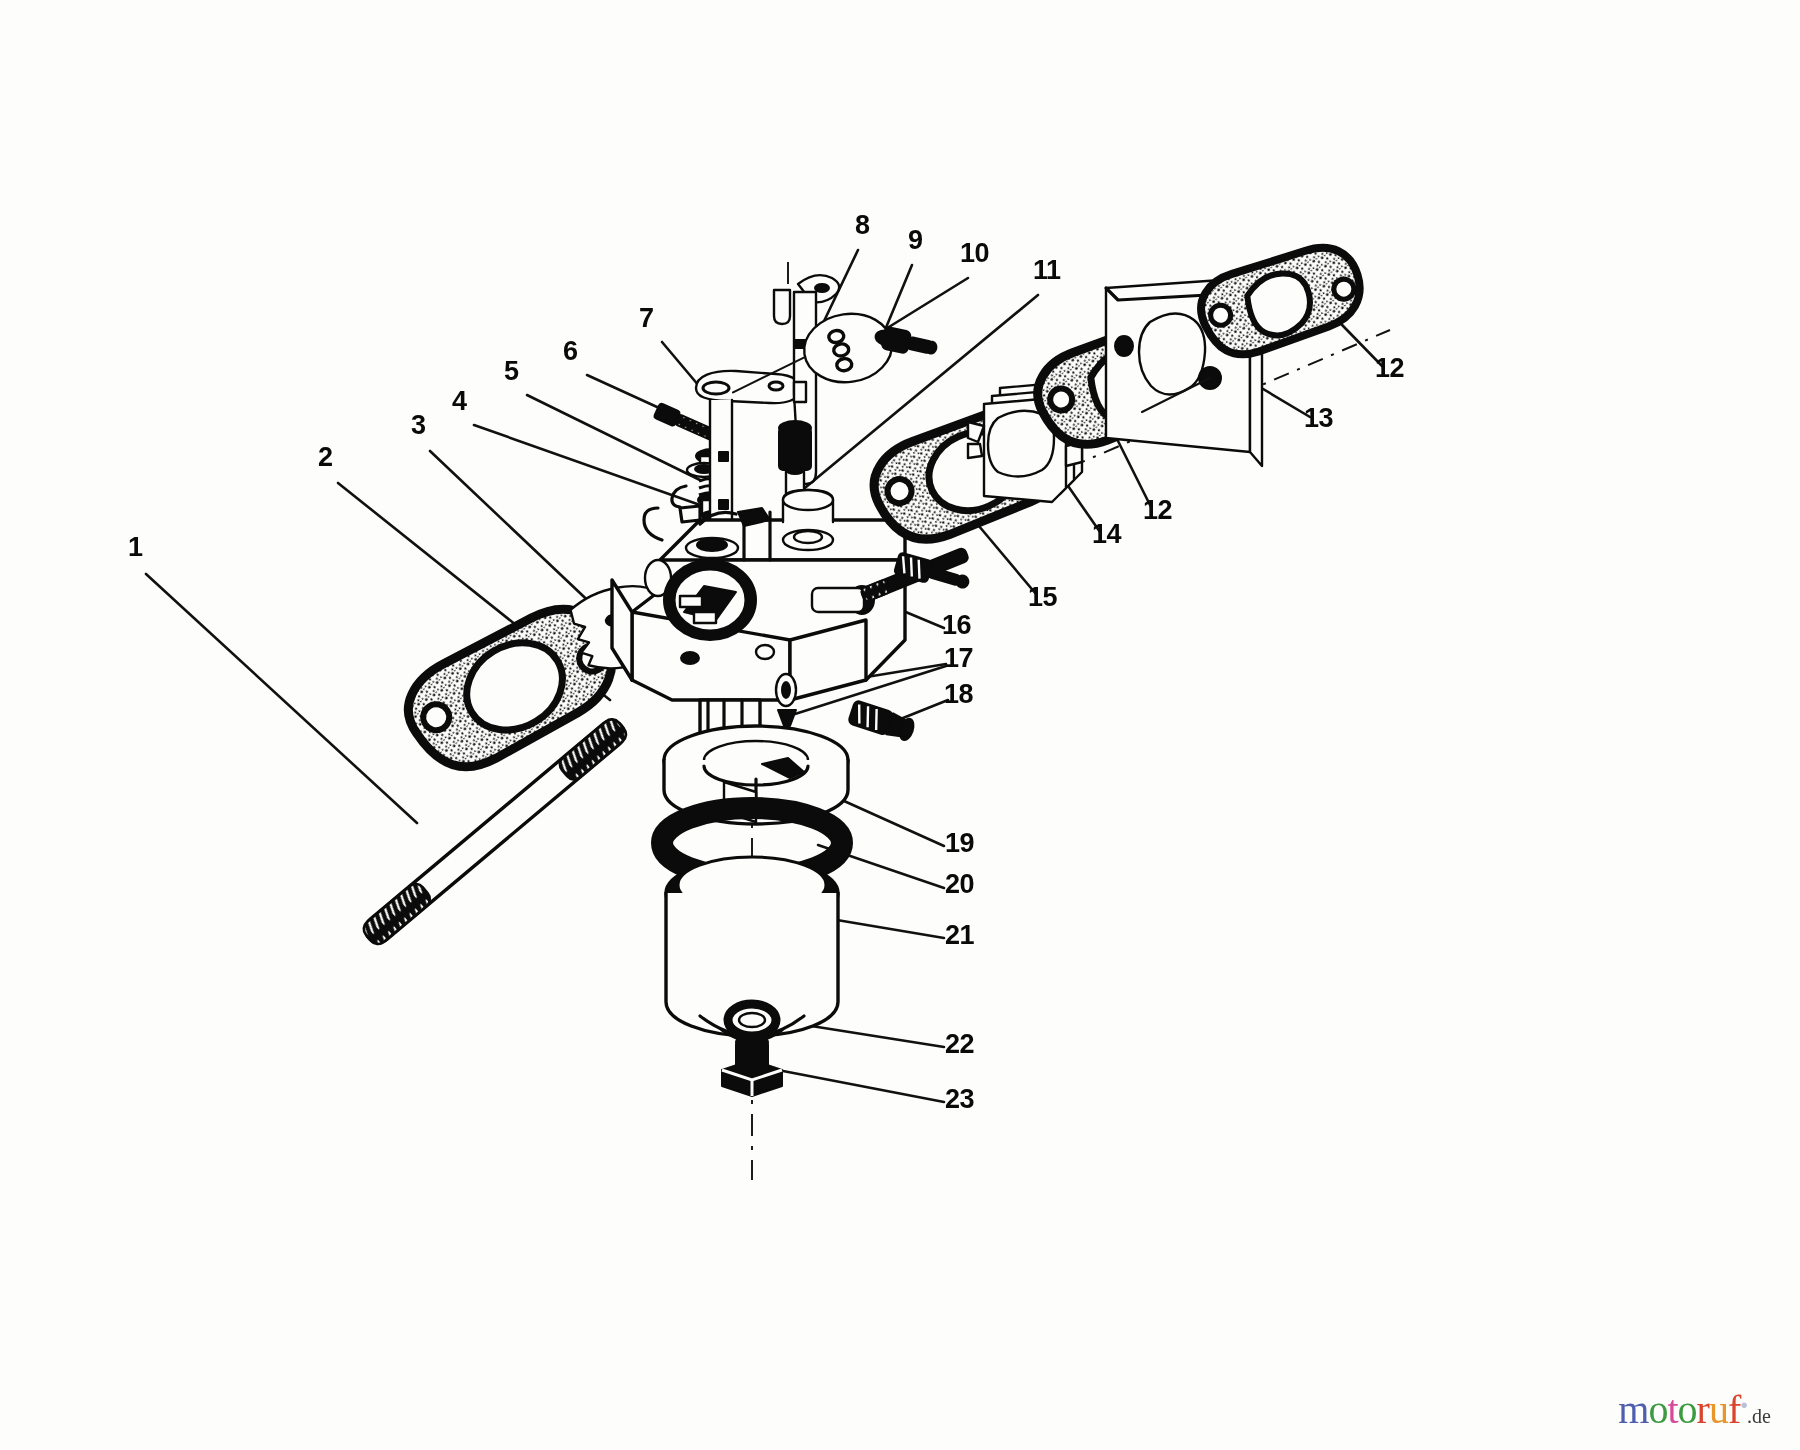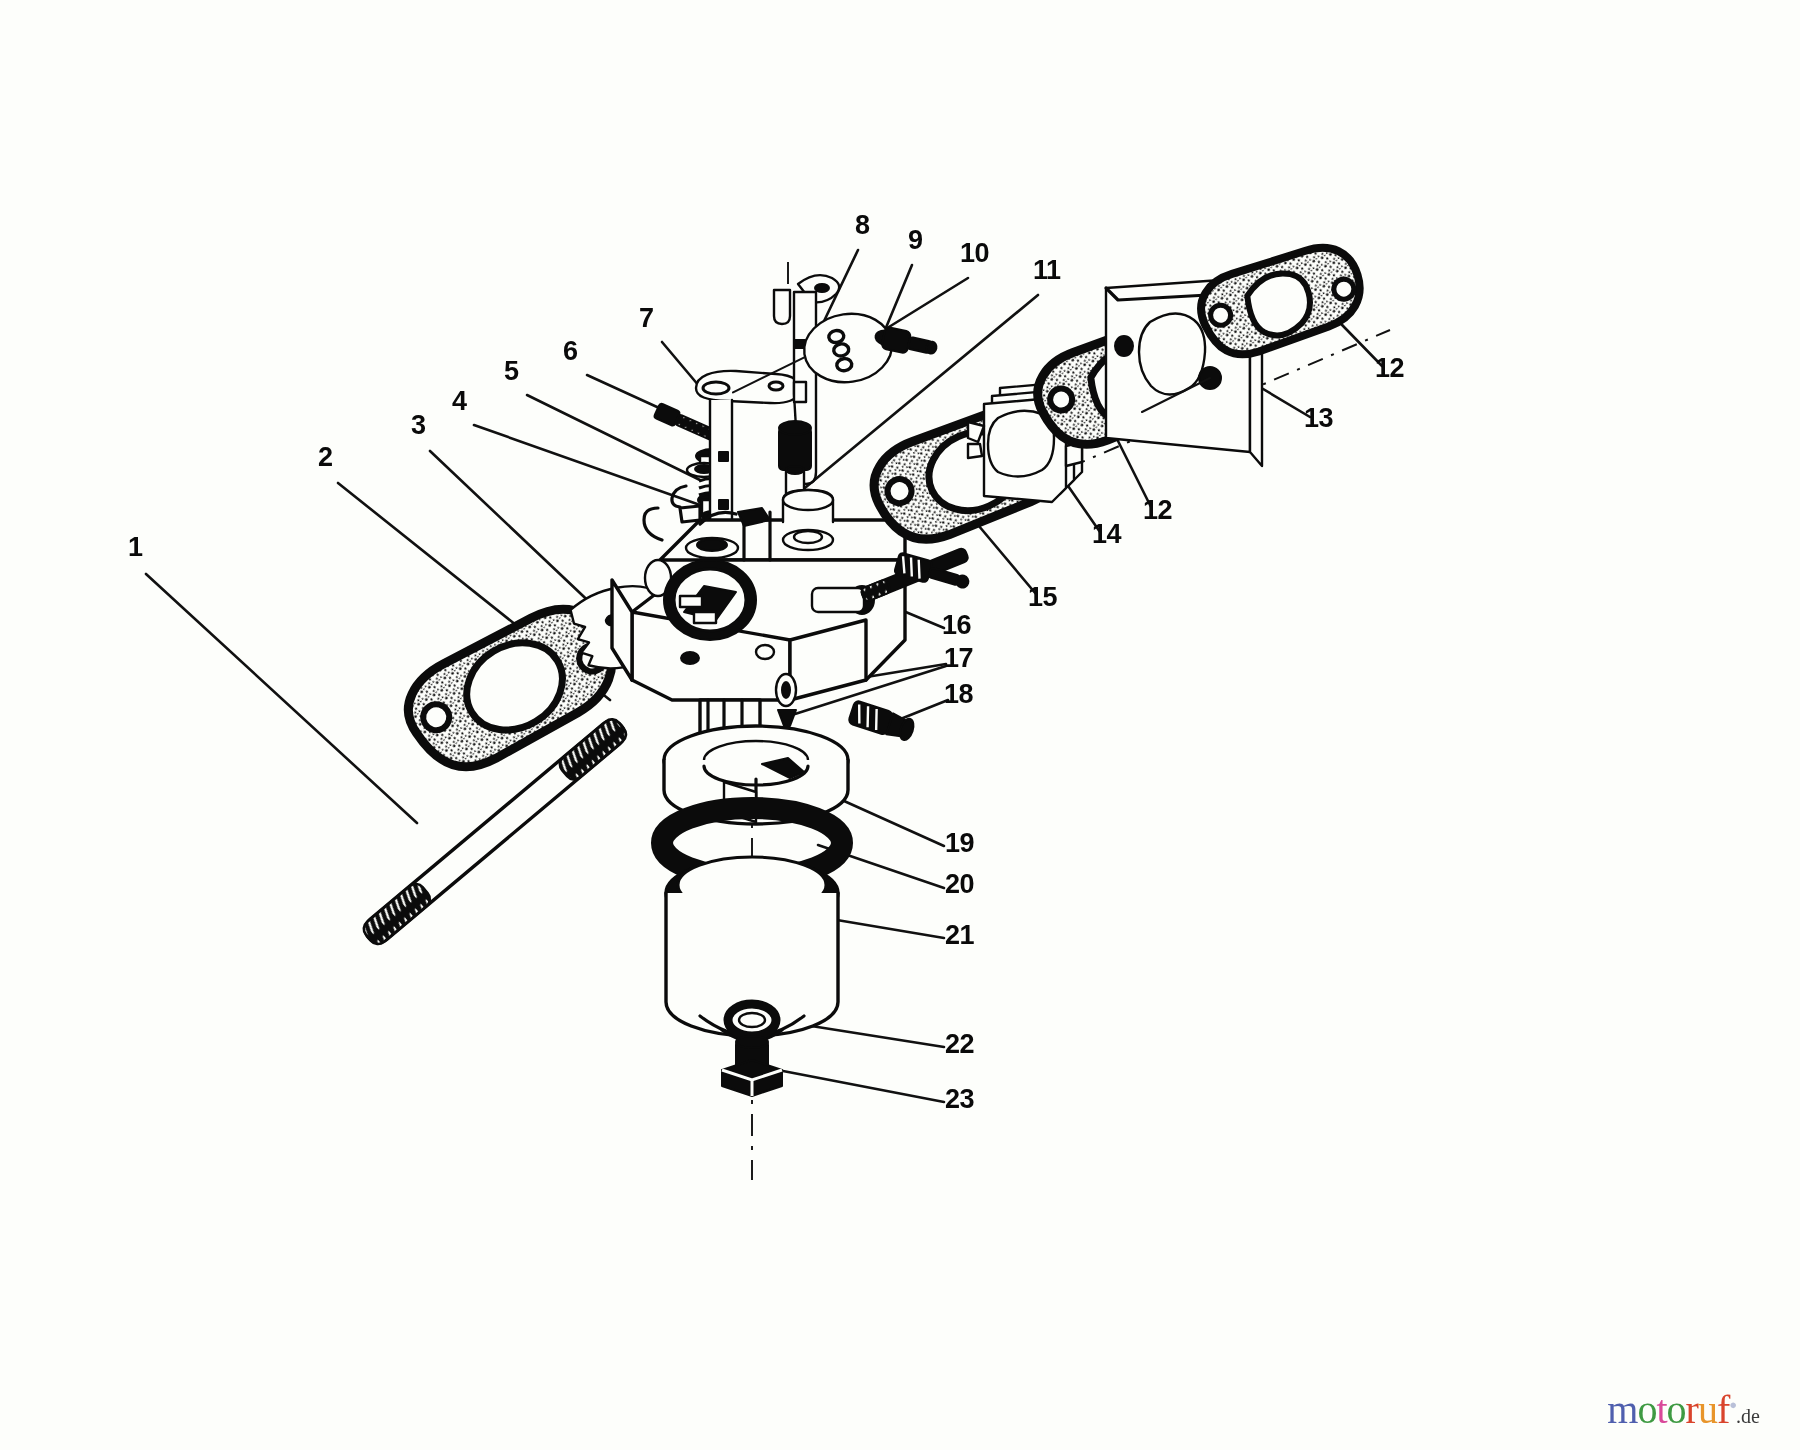--- a/index.html
+++ b/index.html
@@ -77,21 +77,21 @@
   .nofill {
     fill: none;
     stroke: #0b0b0b;
     stroke-width: 3.2;
     stroke-linejoin: round;
     stroke-linecap: round;
   }
   
   #watermark {
     position: absolute;
-    right: 40px;
+    right: 29px;
     bottom: 20px;
     font-family: "Liberation Serif", serif;
     font-size: 40px;
     line-height: 1;
     letter-spacing: -1px;
     user-select: none;
   }
   #watermark .l1 { color: #4f5fae; }
   #watermark .l2 { color: #3e9a42; }
   #watermark .l3 { color: #d9499a; }

